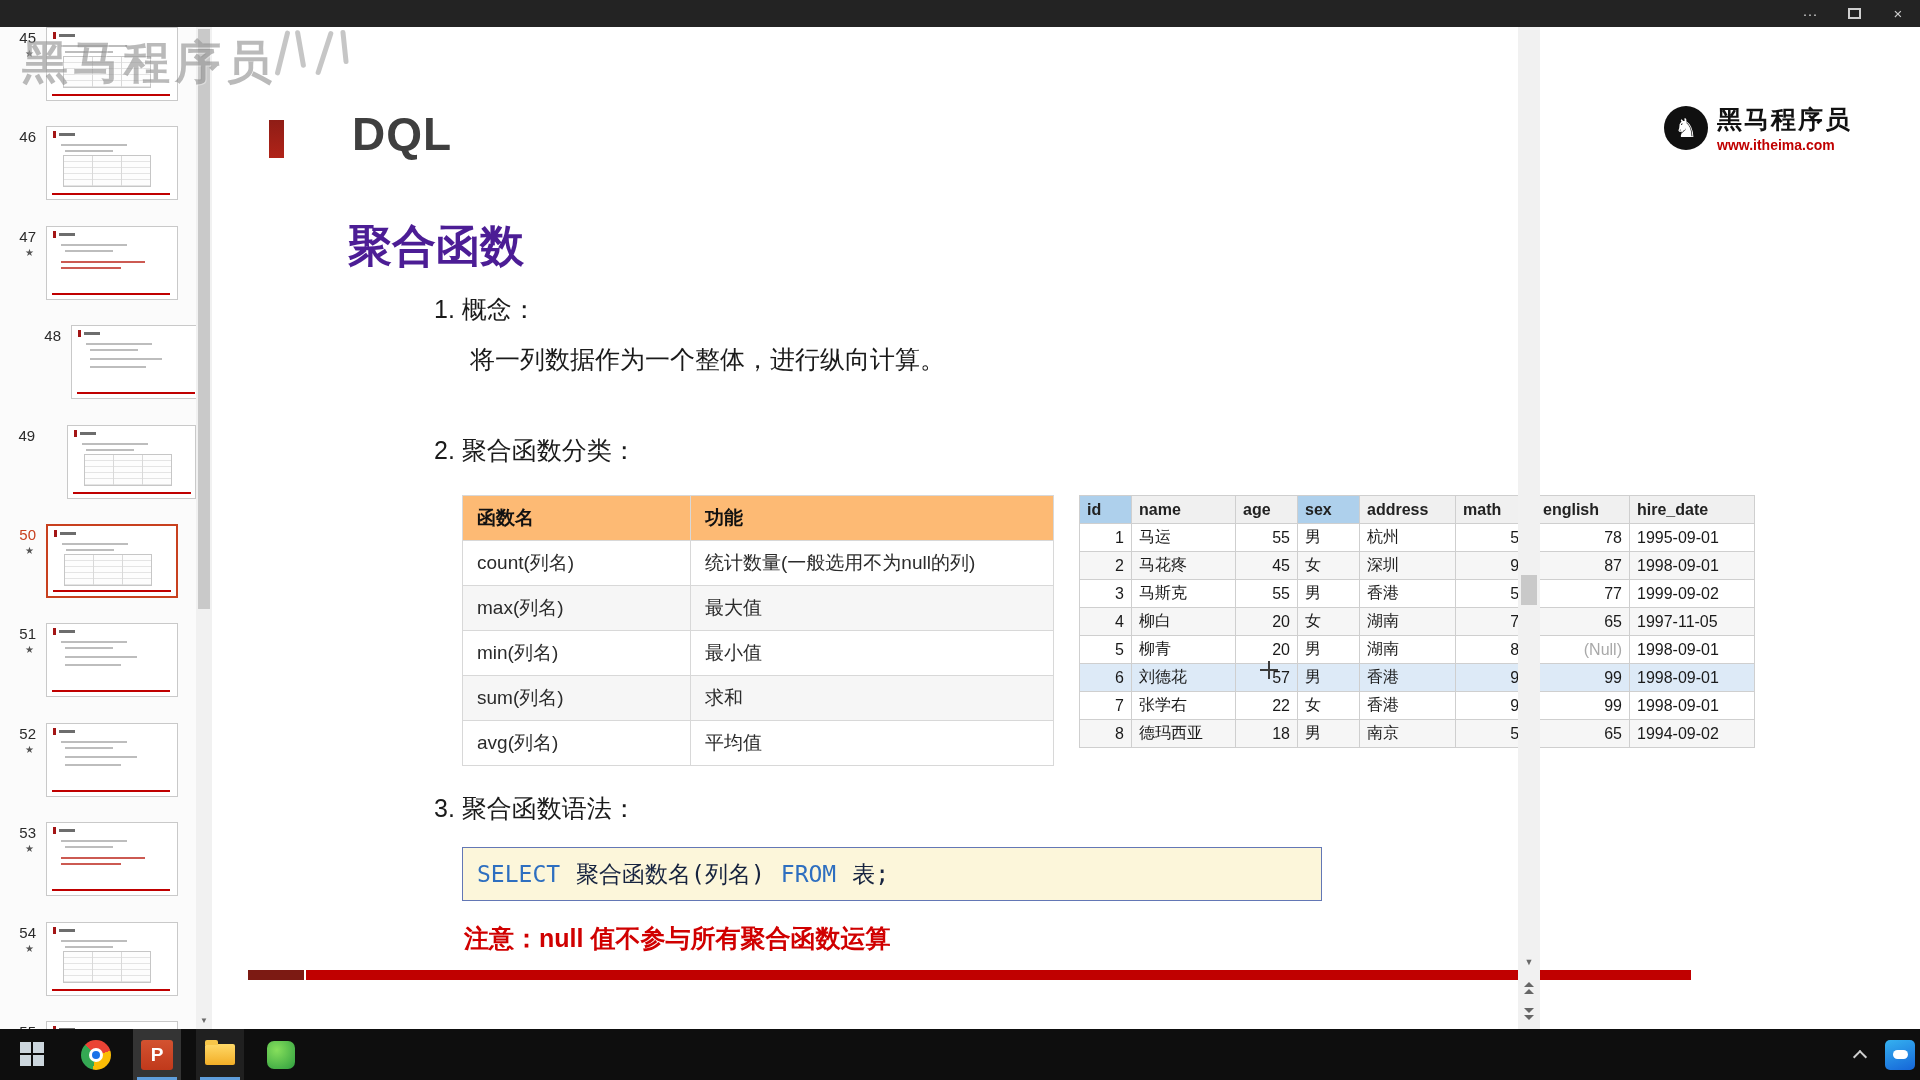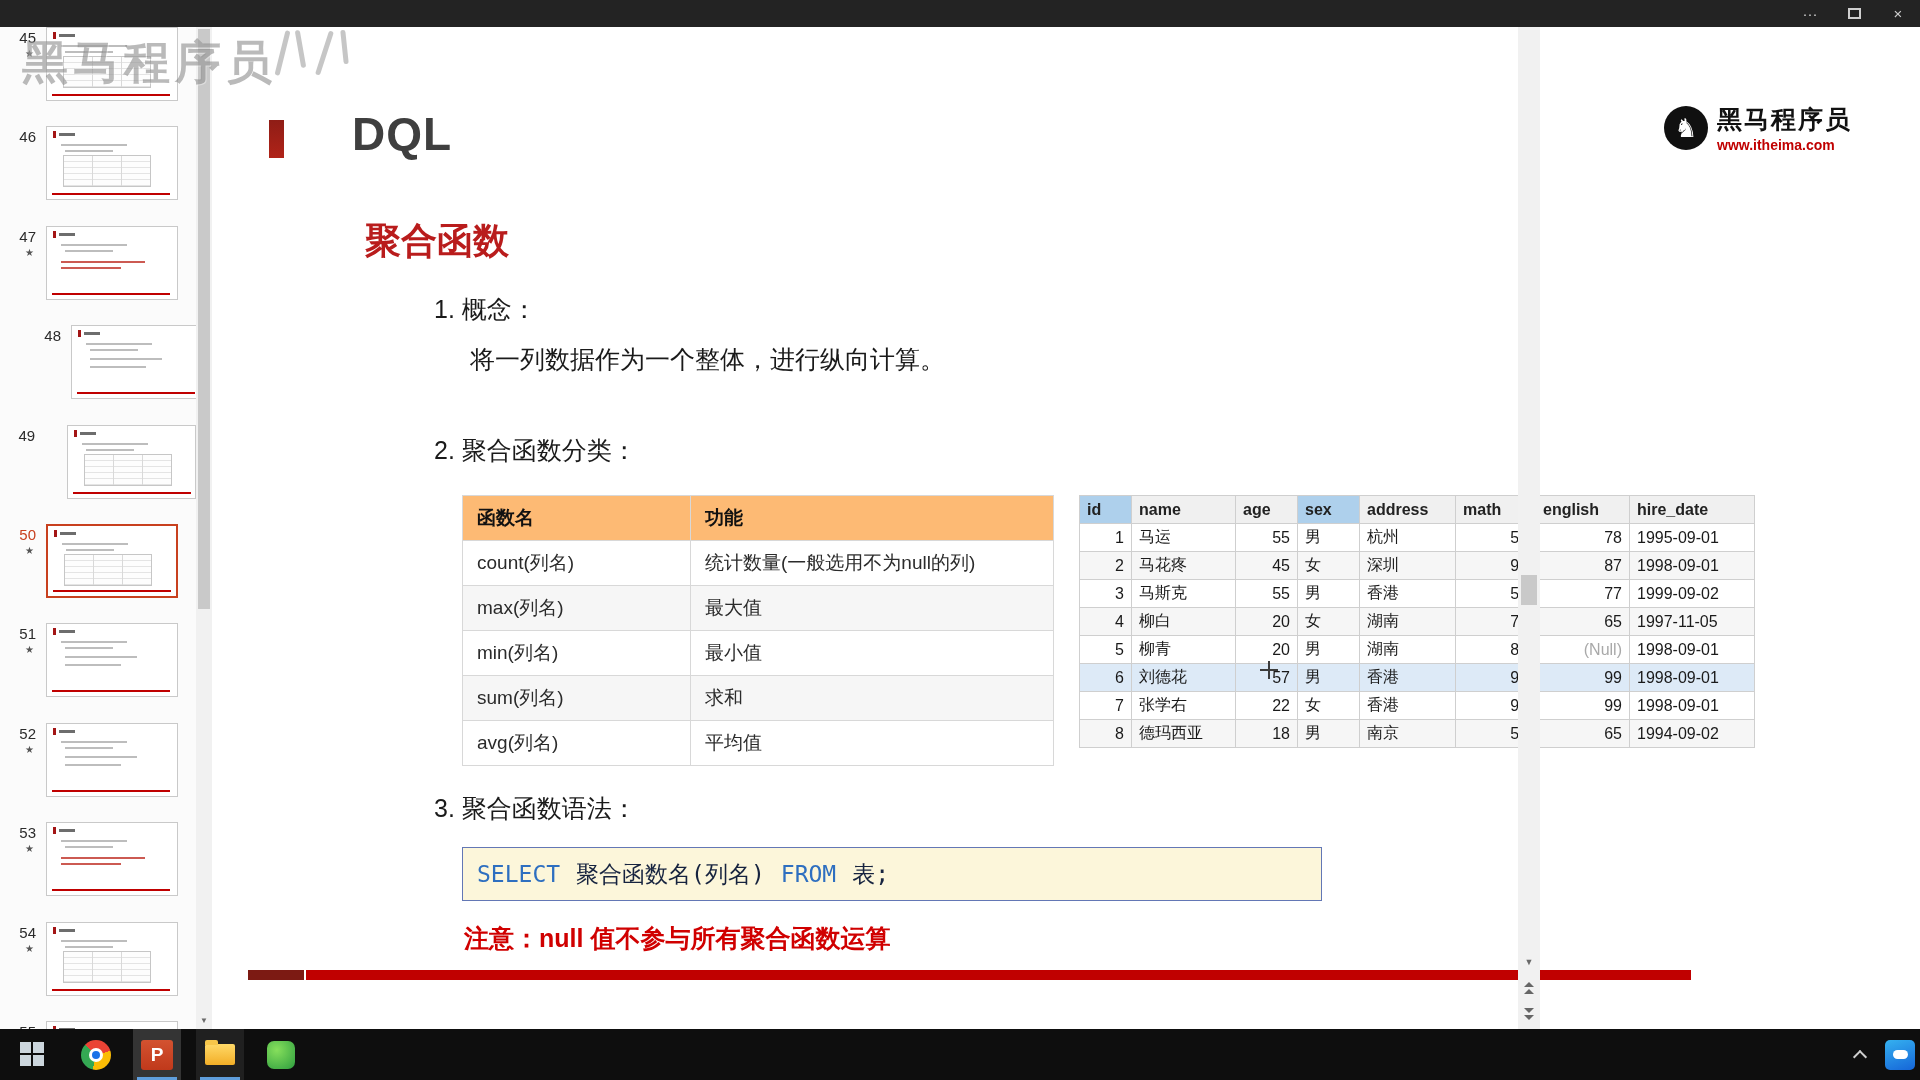--- a/index.html
+++ b/index.html
@@ -60,21 +60,21 @@
   .slide{position:absolute;left:212px;top:0;width:1686px;height:1002px;background:#fff;color:#1a1a1a}
   .accent-bar{position:absolute;left:57px;top:93px;width:15px;height:38px;
     background:linear-gradient(to bottom,#8f1d16,#b02318)}
   .slide-title{position:absolute;left:140px;top:80px;font-size:46px;font-weight:600;
     letter-spacing:1px;color:#3f3f3f}
   .logo{position:absolute;left:1452px;top:76px;display:flex;align-items:center;gap:9px}
   .logo-circle{width:44px;height:44px;border-radius:50%;background:#101010;display:flex;
     align-items:center;justify-content:center;color:#fff;font-size:26px}
   .logo-name{font-size:25px;font-weight:800;color:#111;letter-spacing:2px}
   .logo-url{font-size:14px;font-weight:700;color:#c00000;margin-top:1px}
-  .heading{position:absolute;left:153px;top:190px;font-size:36px;font-weight:700;color:#b91c1c}
+  .heading{position:absolute;left:136px;top:190px;font-size:44px;font-weight:700;color:#4c1d95}
   .point{position:absolute;font-size:25px;color:#1a1a1a}
   .p1{left:222px;top:266px}
   .desc{position:absolute;left:258px;top:316px;font-size:25px;color:#1a1a1a}
   .p2{left:222px;top:407px}
   .p3{left:222px;top:765px}
 
   
   table{border-collapse:collapse}
   .func-table{position:absolute;left:250px;top:468px;width:592px;font-size:19px;table-layout:fixed}
   .func-table th,.func-table td{border:1px solid #d8d8d8;text-align:left;padding:9px 14px;height:43px}

